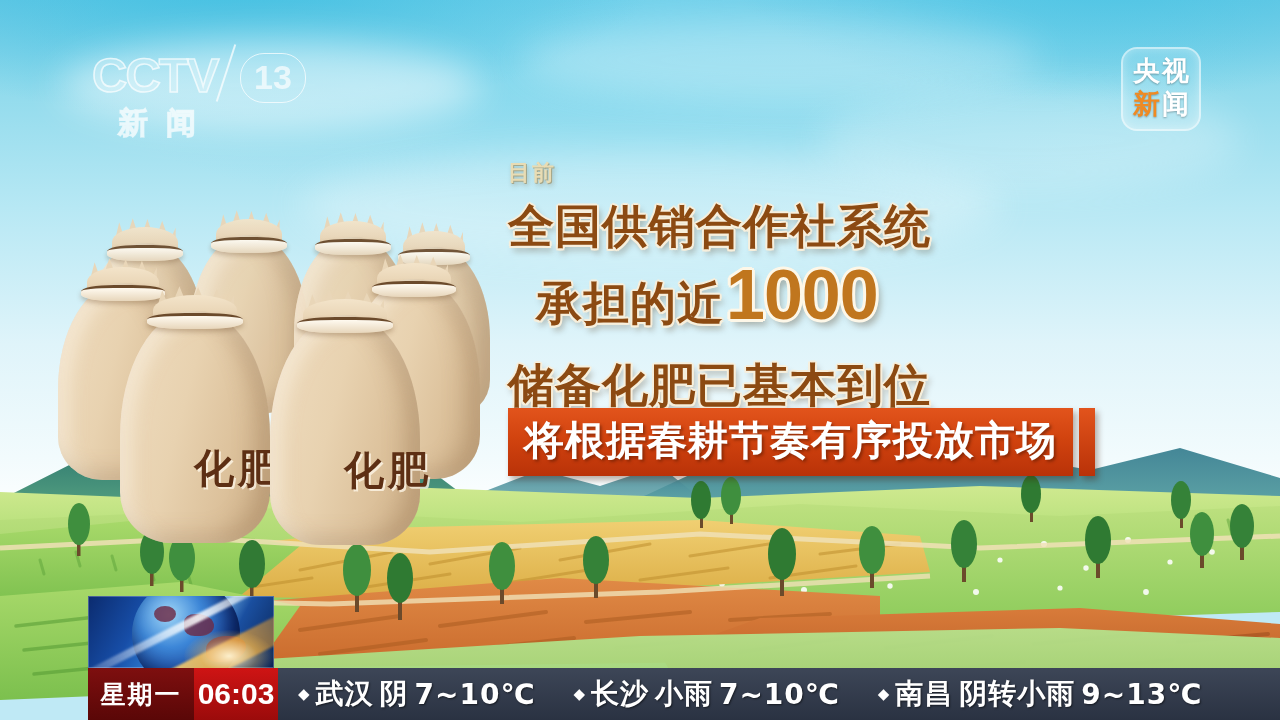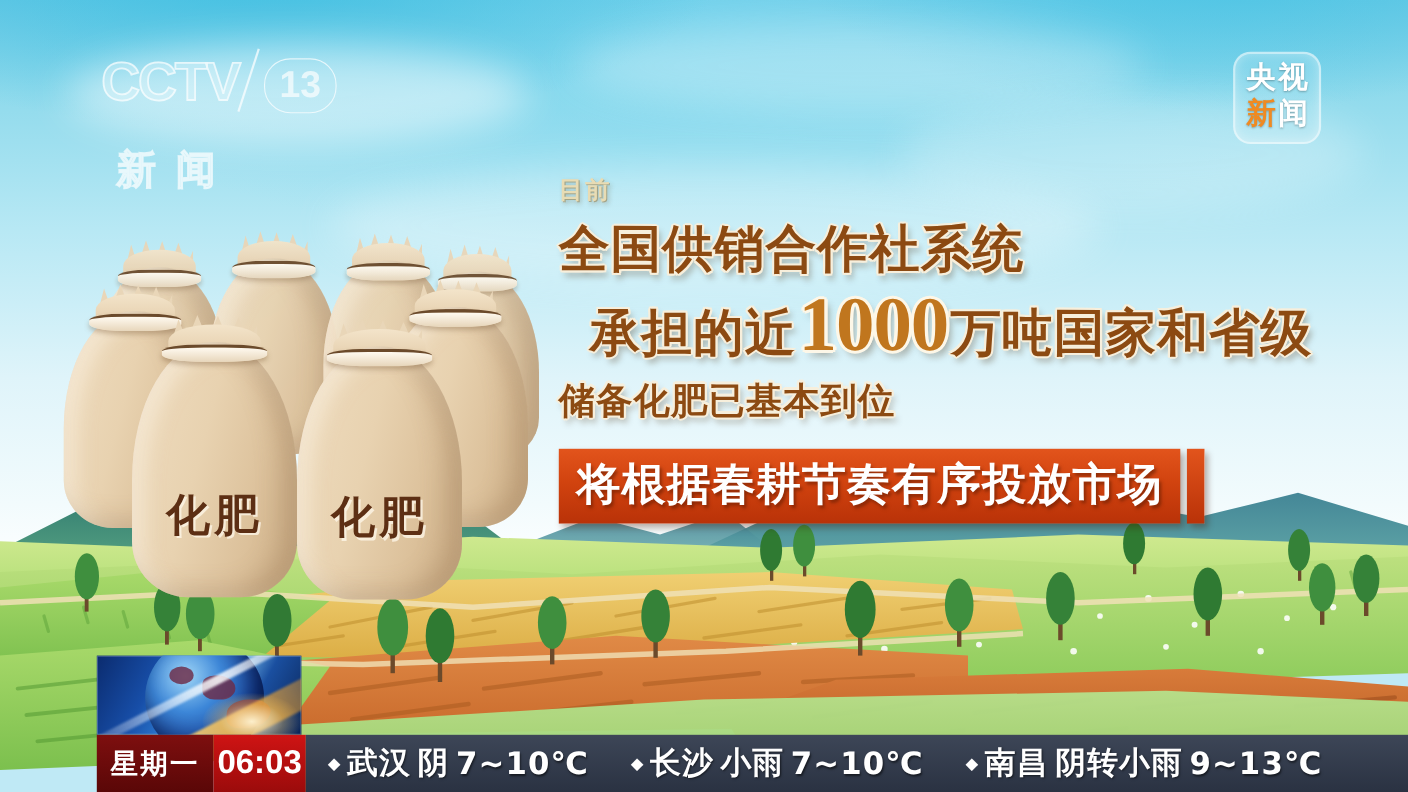--- a/index.html
+++ b/index.html
@@ -48,20 +48,21 @@
   .sack .frill{
     position:absolute;left:24%;top:-8px;width:52%;height:26px;
     background:#e9d6b8;
     clip-path:polygon(0% 100%,8% 20%,18% 95%,30% 5%,42% 92%,54% 8%,66% 95%,78% 14%,90% 95%,100% 40%,100% 100%);
   }
   .sacklabel{
     position:absolute;width:100%;text-align:center;
     font-family:"DejaVu Sans","Liberation Sans",sans-serif;
     font-weight:bold;color:#5d2f14;letter-spacing:4px;
     text-shadow:2px 2px 0 rgba(255,248,235,.75);
+    padding-left:43px;
   }
 
   
   .cctv{position:absolute;left:92px;top:45px;width:220px;height:95px;opacity:.80;}
   .cctv .lt{
     position:absolute;left:0;top:2px;
     font-size:49px;font-weight:bold;letter-spacing:-2px;
     color:rgba(255,255,255,.30);
     -webkit-text-stroke:1.6px rgba(255,255,255,.92);
     font-family:"Liberation Sans",sans-serif;
@@ -70,24 +71,23 @@
     position:absolute;left:133px;top:-2px;width:2px;height:60px;
     background:rgba(255,255,255,.9);transform:rotate(18deg);
   }
   .cctv .num{
     position:absolute;left:148px;top:8px;width:64px;height:48px;
     border:1.8px solid rgba(255,255,255,.9);border-radius:24px;
     color:rgba(255,255,255,.85);font-size:34px;font-weight:bold;
     text-align:center;line-height:46px;font-family:"Liberation Sans",sans-serif;
   }
   .cctv .cn{
-    position:absolute;left:14px;top:58px;
-    font-size:36px;font-weight:bold;letter-spacing:18px;
+    position:absolute;left:26px;top:58px;
+    font-size:30px;font-weight:bold;letter-spacing:18px;
     color:rgba(255,255,255,.48);
-    margin-top:27px;
     -webkit-text-stroke:1.1px rgba(255,255,255,.85);
   }
 
   
   .wm{
     position:absolute;left:1121px;top:47px;width:76px;height:80px;
     border-radius:16px;border:2px solid rgba(255,255,255,.55);
     background:rgba(255,255,255,.13);
     box-shadow:inset 0 0 10px rgba(255,255,255,.35);
   }
@@ -108,24 +108,24 @@
   .hl{
     font-weight:bold;color:#8c4a12;letter-spacing:1px;white-space:nowrap;
     text-shadow:
       -1.5px -1.5px 0 #f7efdc, 1.5px -1.5px 0 #f7efdc,
       -1.5px  1.5px 0 #f7efdc, 1.5px  1.5px 0 #f7efdc,
        0 -2px 0 #f7efdc, 0 2px 0 #f7efdc, -2px 0 0 #f7efdc, 2px 0 0 #f7efdc,
        3px 5px 6px rgba(70,40,10,.35);
   }
   .hl1{font-size:46px;margin-top:8px;}
   .hl2{font-size:46px;margin-top:8px;display:flex;align-items:baseline;margin-left:28px;}
-  .hl3{font-size:33px;margin-top:8px;}
+  .hl3{font-size:46px;margin-top:20px;}
   .bignum{
     font-size:70px;font-weight:bold;color:#c0761e;
-    font-family:Liberation Serif, serif;letter-spacing:-1px;
+    font-family:Liberation Sans, sans-serif;letter-spacing:-1px;
     line-height:.85;margin:0 2px;
     text-shadow:
       -2px -2px 0 #fdf7e8, 2px -2px 0 #fdf7e8,
       -2px  2px 0 #fdf7e8, 2px  2px 0 #fdf7e8,
        0 -3px 0 #fdf7e8, 0 3px 0 #fdf7e8, -3px 0 0 #fdf7e8, 3px 0 0 #fdf7e8,
        4px 6px 7px rgba(70,40,10,.35);
   }
 
   
   .banner{position:absolute;left:508px;top:408px;display:flex;align-items:stretch;gap:6px;}
@@ -492,21 +492,20 @@
       <span class="g w">闻</span>
     </div>
   </div>
 
   <div class="headline">
     <div class="kicker">目前</div>
     <div class="hl hl1">全国供销合作社系统</div>
     <div class="hl hl2">
       <span>承担的近</span>
       <span class="bignum">1000</span>
-      <span>万吨国家和省级</span>
     </div>
     <div class="hl hl3">储备化肥已基本到位</div>
   </div>
 
   <div class="banner">
     <div class="main">
       <span>将根据春耕节奏有序投放市场</span>
     </div>
     <div class="cap"></div>
   </div>

